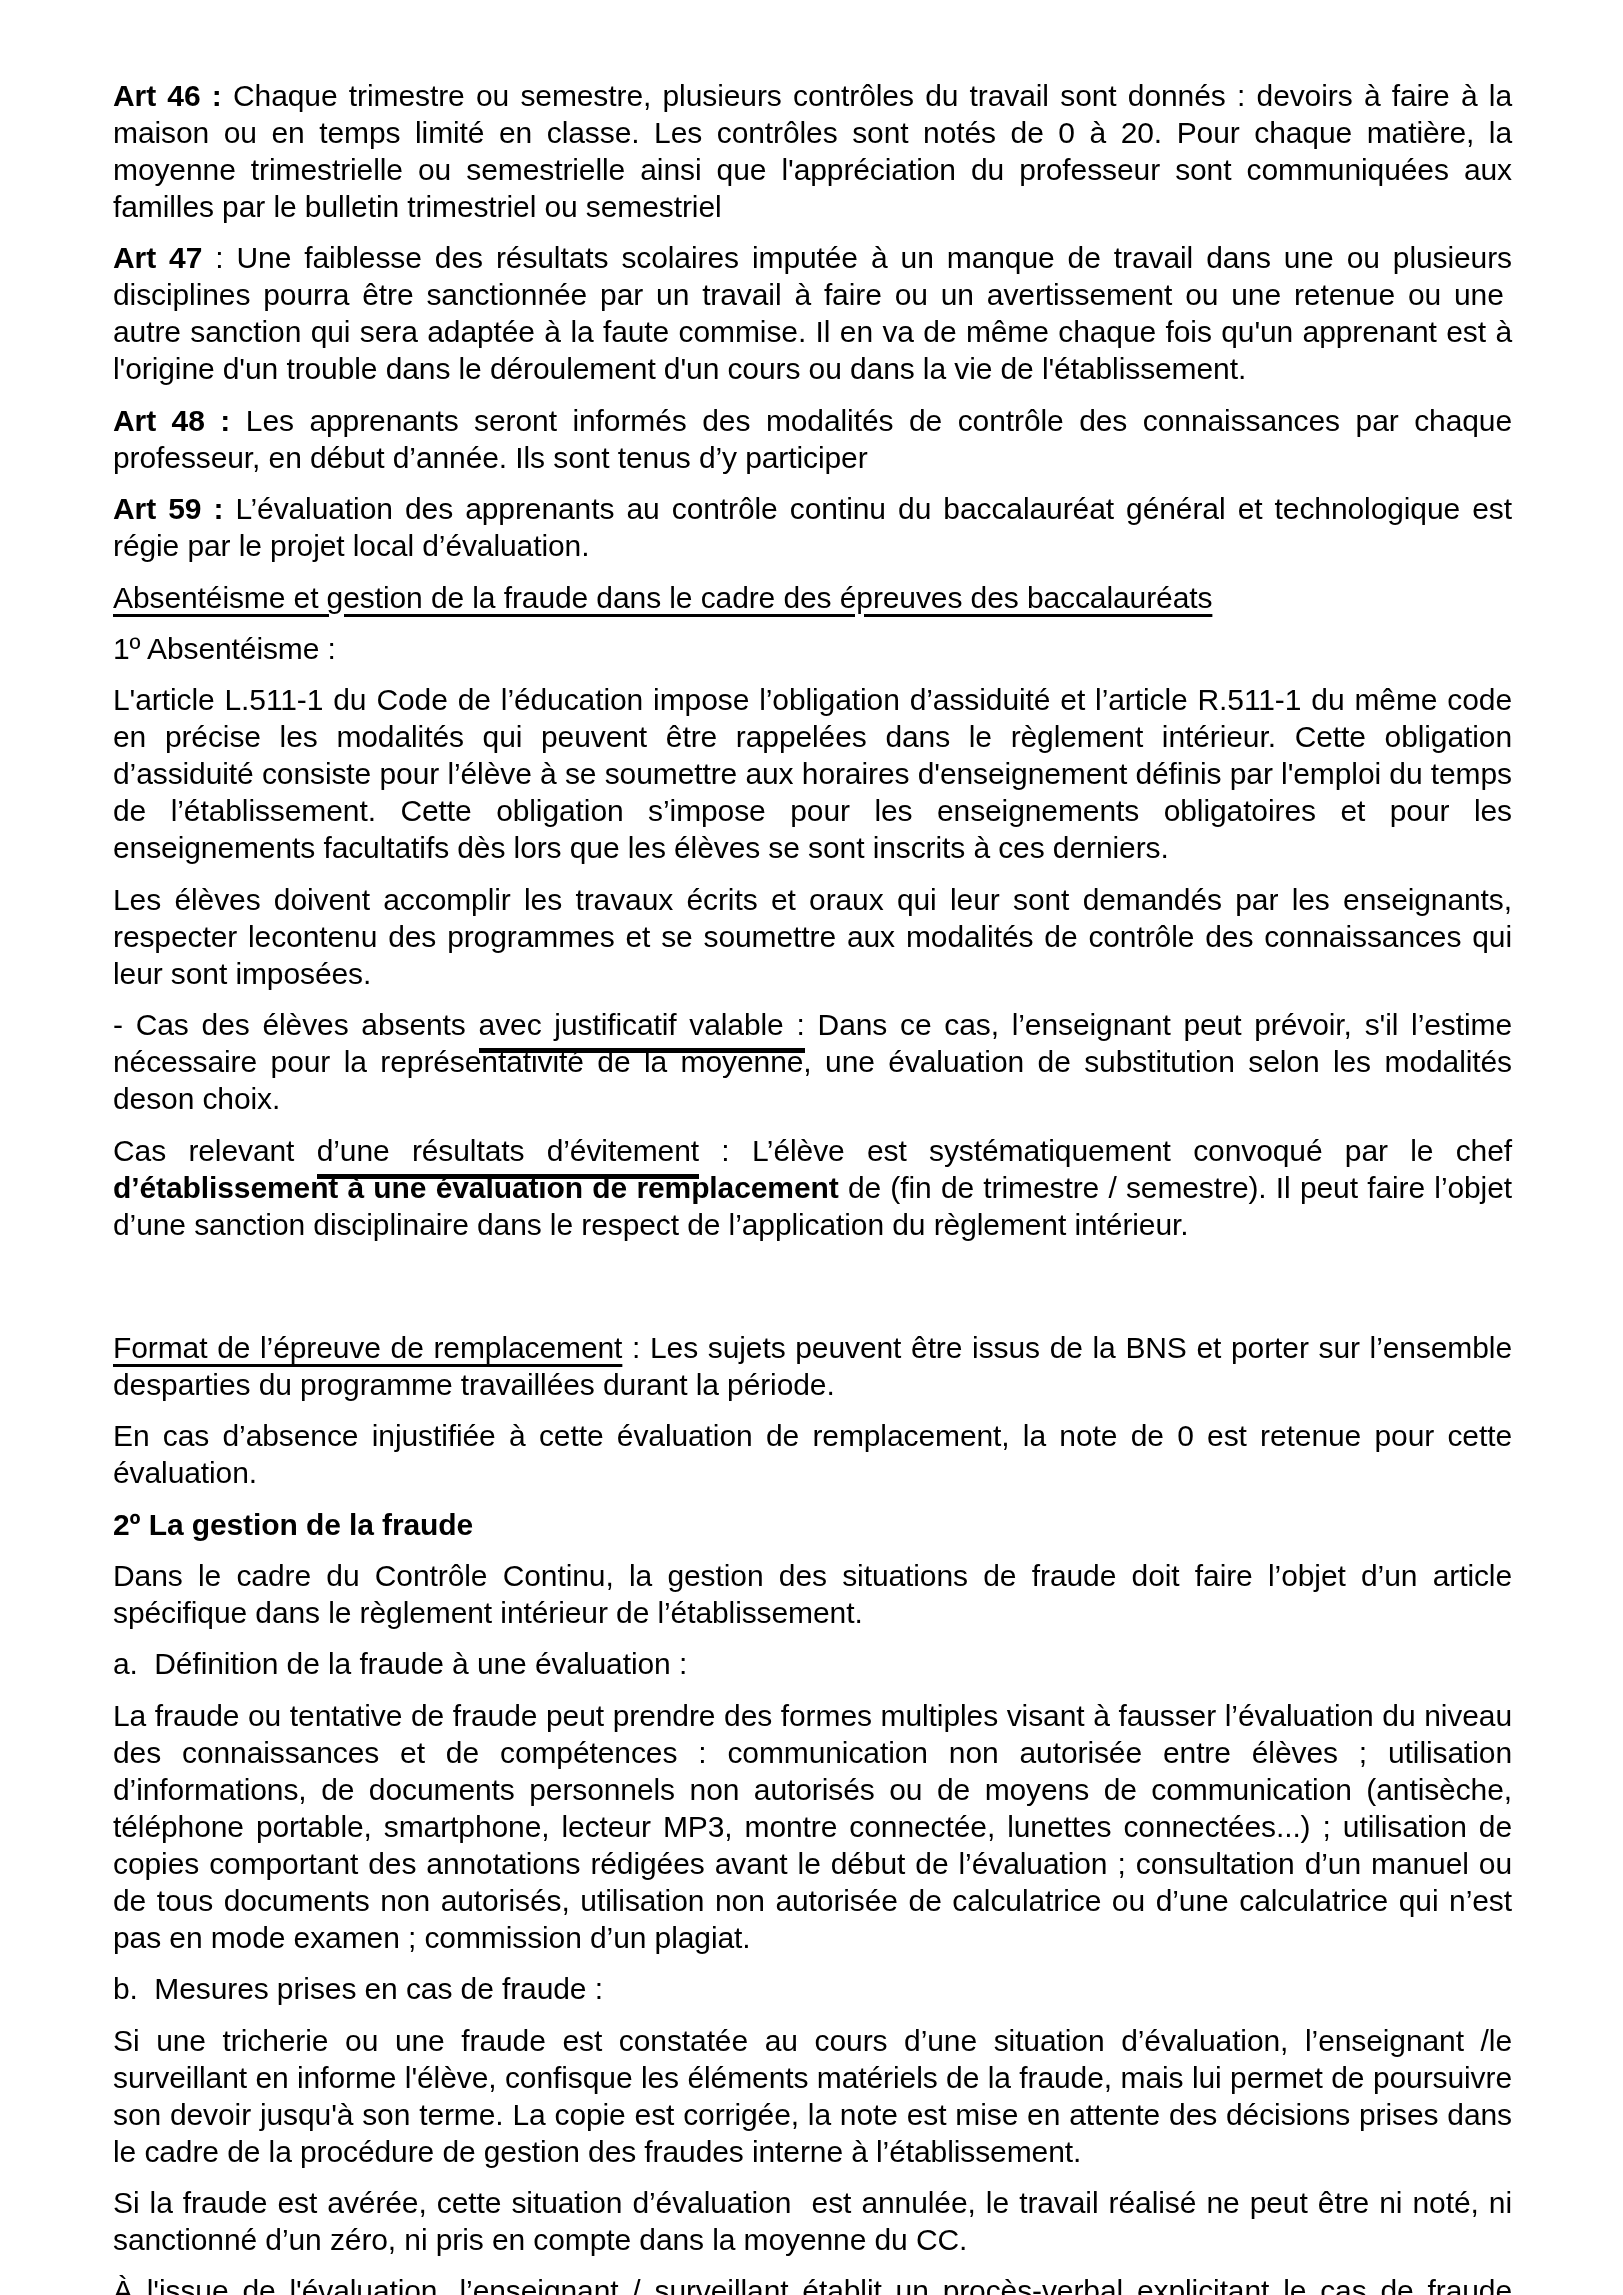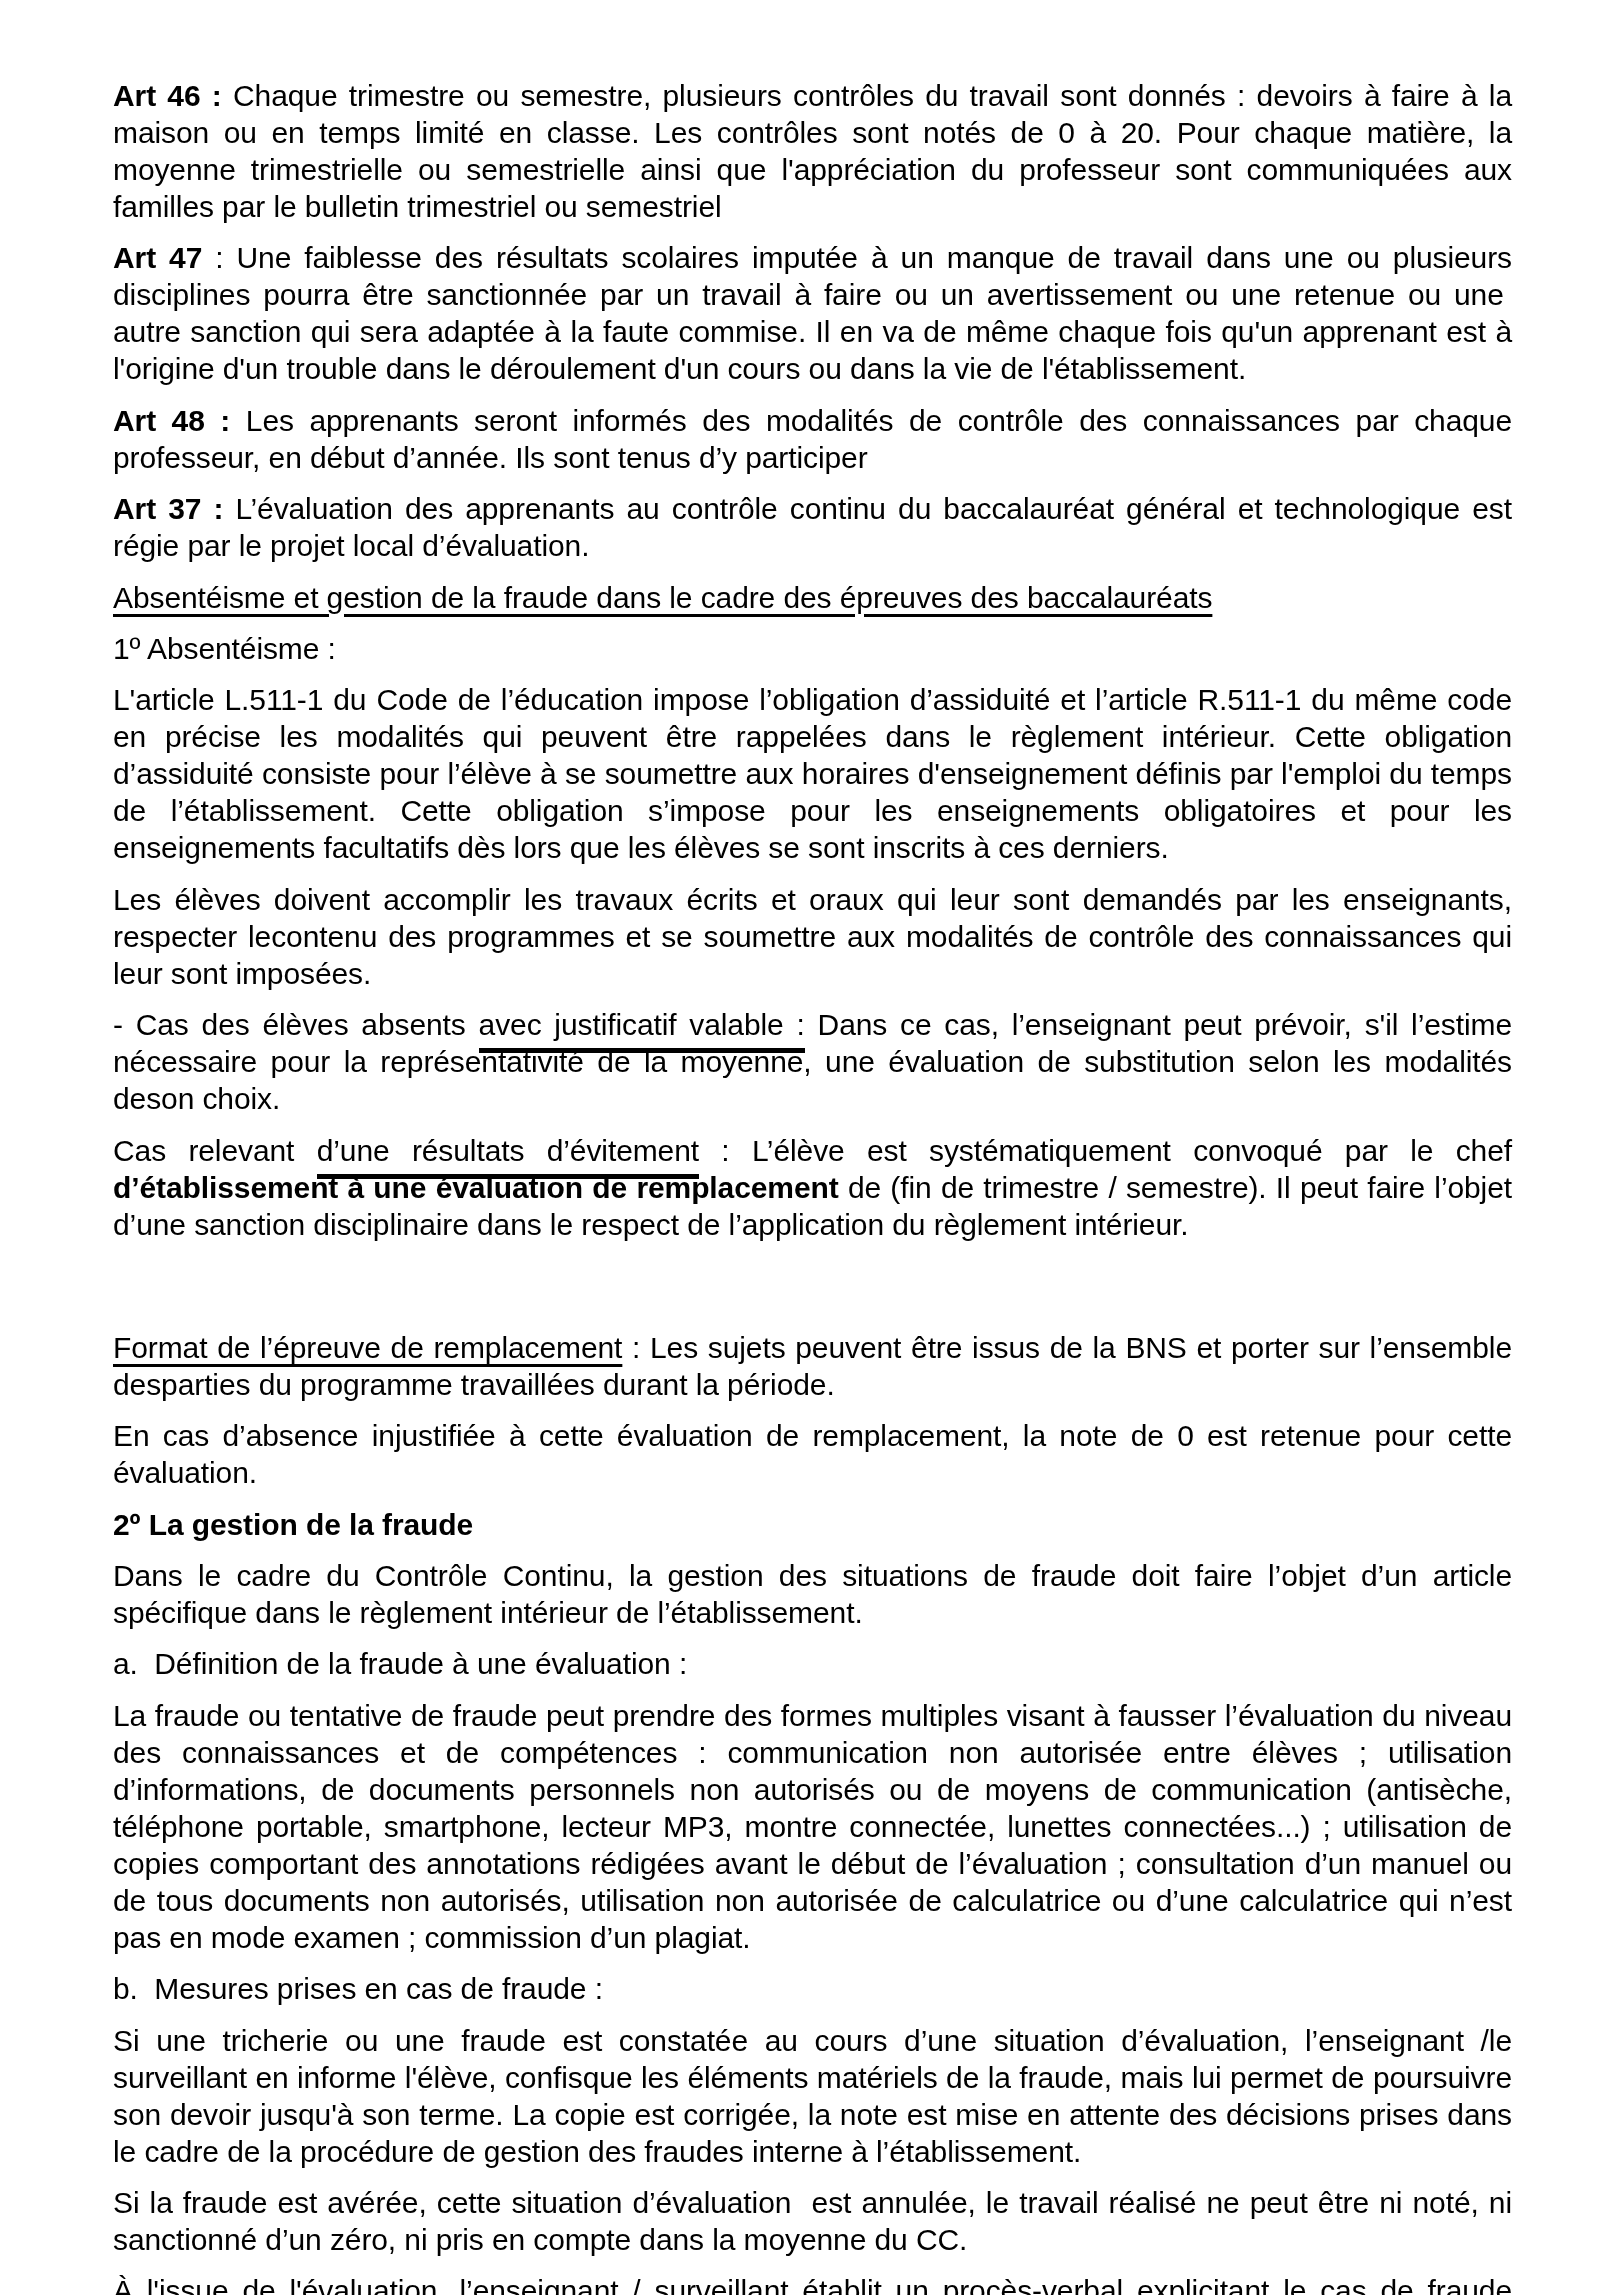--- a/index.html
+++ b/index.html
@@ -40,21 +40,21 @@
   .doc .spacer { width: 100%; }
 </style>
 </head>
 <body>
 
 <div class="page">
   <main class="doc" id="doc">
       <p><span class="b">Art 46 : </span><span>Chaque trimestre ou semestre, plusieurs contrôles du travail sont donnés : devoirs à faire à la maison ou en temps limité en classe. Les contrôles sont notés de 0 à 20. Pour chaque matière, la moyenne trimestrielle ou semestrielle ainsi que l'appréciation du professeur sont communiquées aux familles par le bulletin trimestriel ou semestriel</span></p>
       <p><span class="b">Art 47</span><span> : Une faiblesse des résultats scolaires imputée à un manque de travail dans une ou plusieurs disciplines pourra être sanctionnée par un travail à faire ou un avertissement ou une retenue ou une&nbsp; autre sanction qui sera adaptée à la faute commise. Il en va de même chaque fois qu'un apprenant est à l'origine d'un trouble dans le déroulement d'un cours ou dans la vie de l'établissement.</span></p>
       <p><span class="b">Art 48 : </span><span>Les apprenants seront informés des modalités de contrôle des connaissances par chaque professeur, en début d’année. Ils sont tenus d’y participer</span></p>
-      <p><span class="b">Art 37 : </span><span>L’évaluation des apprenants au contrôle continu du baccalauréat général et technologique est régie par le projet local d’évaluation.</span></p>
+      <p><span class="b">Art 59 : </span><span>L’évaluation des apprenants au contrôle continu du baccalauréat général et technologique est régie par le projet local d’évaluation.</span></p>
       <p><span class="u1">Absentéisme et gestion de la fraude dans le cadre des épreuves des baccalauréats</span></p>
       <p><span>1º Absentéisme :</span></p>
       <p><span>L'article L.511-1 du Code de l’éducation impose l’obligation d’assiduité et l’article R.511-1 du même code en précise les modalités qui peuvent être rappelées dans le règlement intérieur. Cette obligation d’assiduité consiste pour l’élève à se soumettre aux horaires d'enseignement définis par l'emploi du temps de l’établissement. Cette obligation s’impose pour les enseignements obligatoires et pour les enseignements facultatifs dès lors que les élèves se sont inscrits à ces derniers.</span></p>
       <p><span>Les élèves doivent accomplir les travaux écrits et oraux qui leur sont demandés par les enseignants, respecter lecontenu des programmes et se soumettre aux modalités de contrôle des connaissances qui leur sont imposées.</span></p>
       <p><span>- Cas des élèves absents </span><span class="u2">avec justificatif valable :</span><span> Dans ce cas, l’enseignant peut prévoir, s'il l’estime nécessaire pour la représentativité de la moyenne, une évaluation de substitution selon les modalités deson choix.</span></p>
       <p><span>Cas relevant </span><span class="u2">d’une résultats d’évitement</span><span> : L’élève est systématiquement convoqué par le chef </span><span class="b">d’établissement à une évaluation de remplacement</span><span> de (fin de trimestre / semestre). Il peut faire l’objet d’une sanction disciplinaire dans le respect de l’application du règlement intérieur.</span></p>
       <div class="spacer" style="height: 72px;"></div>
       <p><span class="u1">Format de l’épreuve de remplacement</span><span> : Les sujets peuvent être issus de la BNS et porter sur l’ensemble desparties du programme travaillées durant la période.</span></p>
       <p><span>En cas d’absence injustifiée à cette évaluation de remplacement, la note de 0 est retenue pour cette évaluation.</span></p>
       <p><span class="b">2º La gestion de la fraude</span></p>

